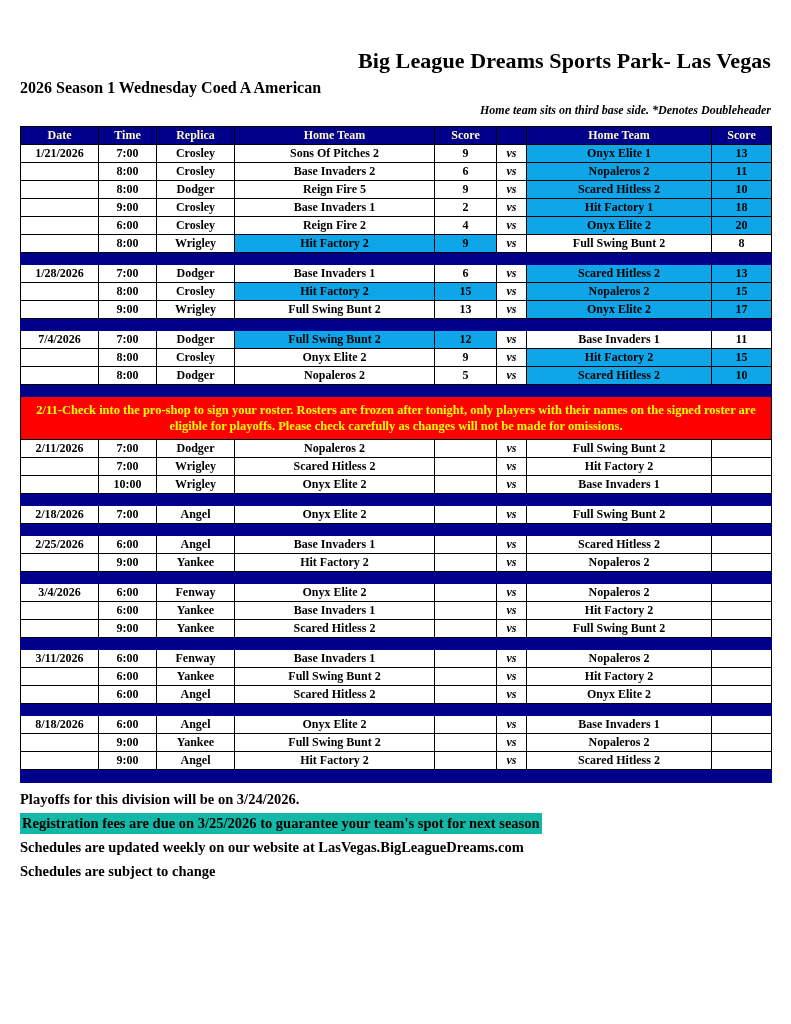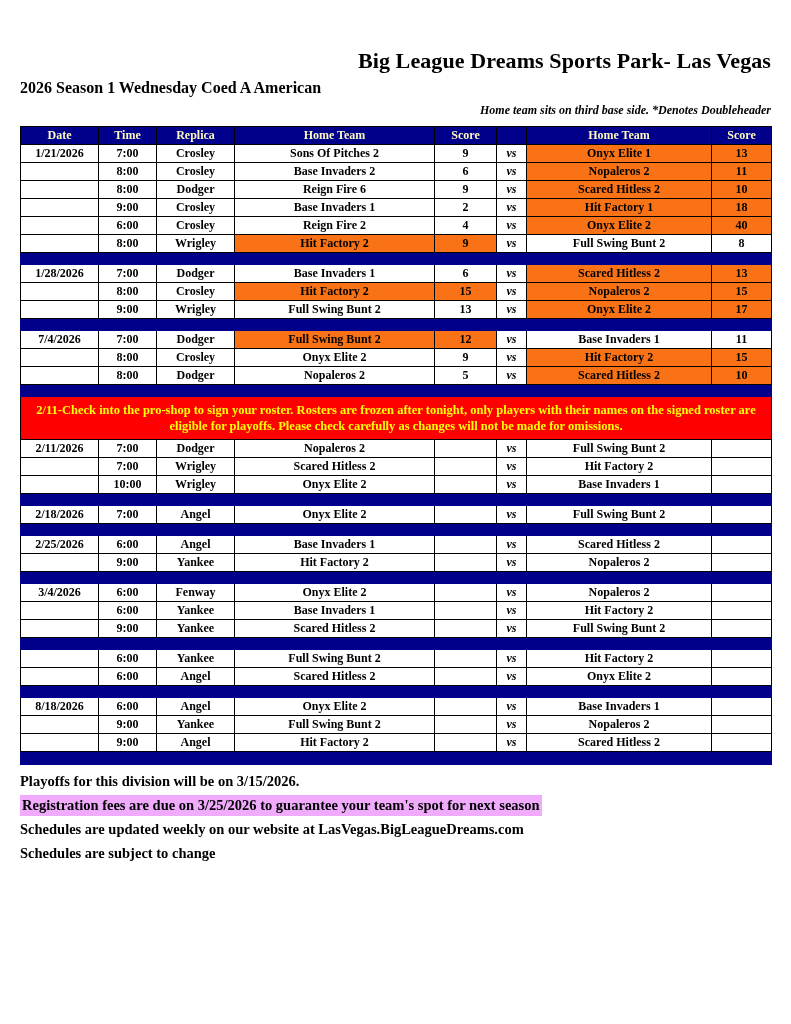--- a/index.html
+++ b/index.html
@@ -75,21 +75,21 @@
 
   td.vs {
     font-style: italic;
     font-weight: bold;
     font-size: 11px;
   }
   td.team, td.date, td.time, td.replica, td.score {
     font-weight: bold;
   }
   td.date, td.time, td.replica { font-weight: bold; }
-  .hl { background: #f97316; }
+  .hl { background: #0ea5e9; }
   tr.spacer td {
     background: #00008B;
     border: 1px solid #00008B;
     height: 11px;
     padding: 0;
   }
   tr.notice td {
     background: #FF0000;
     color: #FFFF00;
     font-weight: bold;
@@ -110,21 +110,21 @@
     width: 751px;
     margin: 6px auto 0 auto;
   }
   .footer div {
     font-size: 14.5px;
     font-weight: bold;
     line-height: 21px;
     margin-bottom: 3px;
   }
   .footer .fee {
-    background: #f0abfc;
+    background: #14b8a6;
     display: inline-block;
     padding: 0 2px;
   }
 </style>
 </head>
 <body>
 
 <div class="page">
 
   <div class="title">Big League Dreams Sports Park- Las Vegas</div>
@@ -172,21 +172,21 @@
           <td class="team">Base Invaders 2</td>
           <td class="score">6</td>
           <td class="vs">vs</td>
           <td class="team hl">Nopaleros 2</td>
           <td class="score hl">11</td>
         </tr>
         <tr>
           <td class="date"></td>
           <td class="time">8:00</td>
           <td class="replica">Dodger</td>
-          <td class="team">Reign Fire 6</td>
+          <td class="team">Reign Fire 5</td>
           <td class="score">9</td>
           <td class="vs">vs</td>
           <td class="team hl">Scared Hitless 2</td>
           <td class="score hl">10</td>
         </tr>
         <tr>
           <td class="date"></td>
           <td class="time">9:00</td>
           <td class="replica">Crosley</td>
           <td class="team">Base Invaders 1</td>
@@ -196,21 +196,21 @@
           <td class="score hl">18</td>
         </tr>
         <tr>
           <td class="date"></td>
           <td class="time">6:00</td>
           <td class="replica">Crosley</td>
           <td class="team">Reign Fire 2</td>
           <td class="score">4</td>
           <td class="vs">vs</td>
           <td class="team hl">Onyx Elite 2</td>
-          <td class="score hl">40</td>
+          <td class="score hl">20</td>
         </tr>
         <tr>
           <td class="date"></td>
           <td class="time">8:00</td>
           <td class="replica">Wrigley</td>
           <td class="team hl">Hit Factory 2</td>
           <td class="score hl">9</td>
           <td class="vs">vs</td>
           <td class="team">Full Swing Bunt 2</td>
           <td class="score">8</td>
@@ -383,20 +383,30 @@
           <td class="team">Scared Hitless 2</td>
           <td class="score"></td>
           <td class="vs">vs</td>
           <td class="team">Full Swing Bunt 2</td>
           <td class="score"></td>
         </tr>
         <tr class="spacer">
           <td colspan="8"></td>
         </tr>
         <tr>
+          <td class="date">3/11/2026</td>
+          <td class="time">6:00</td>
+          <td class="replica">Fenway</td>
+          <td class="team">Base Invaders 1</td>
+          <td class="score"></td>
+          <td class="vs">vs</td>
+          <td class="team">Nopaleros 2</td>
+          <td class="score"></td>
+        </tr>
+        <tr>
           <td class="date"></td>
           <td class="time">6:00</td>
           <td class="replica">Yankee</td>
           <td class="team">Full Swing Bunt 2</td>
           <td class="score"></td>
           <td class="vs">vs</td>
           <td class="team">Hit Factory 2</td>
           <td class="score"></td>
         </tr>
         <tr>
@@ -442,19 +452,19 @@
           <td class="team">Scared Hitless 2</td>
           <td class="score"></td>
         </tr>
         <tr class="endbar">
           <td colspan="8"></td>
         </tr>
       </tbody>
   </table>
 
   <div class="footer">
-    <div>Playoffs for this division will be on 3/15/2026.</div>
+    <div>Playoffs for this division will be on 3/24/2026.</div>
     <div><span class="fee">Registration fees are due on 3/25/2026 to guarantee your team's spot for next season</span></div>
     <div>Schedules are updated weekly on our website at LasVegas.BigLeagueDreams.com</div>
     <div>Schedules are subject to change</div>
   </div>
 
 </div>
 
 </body></html>

